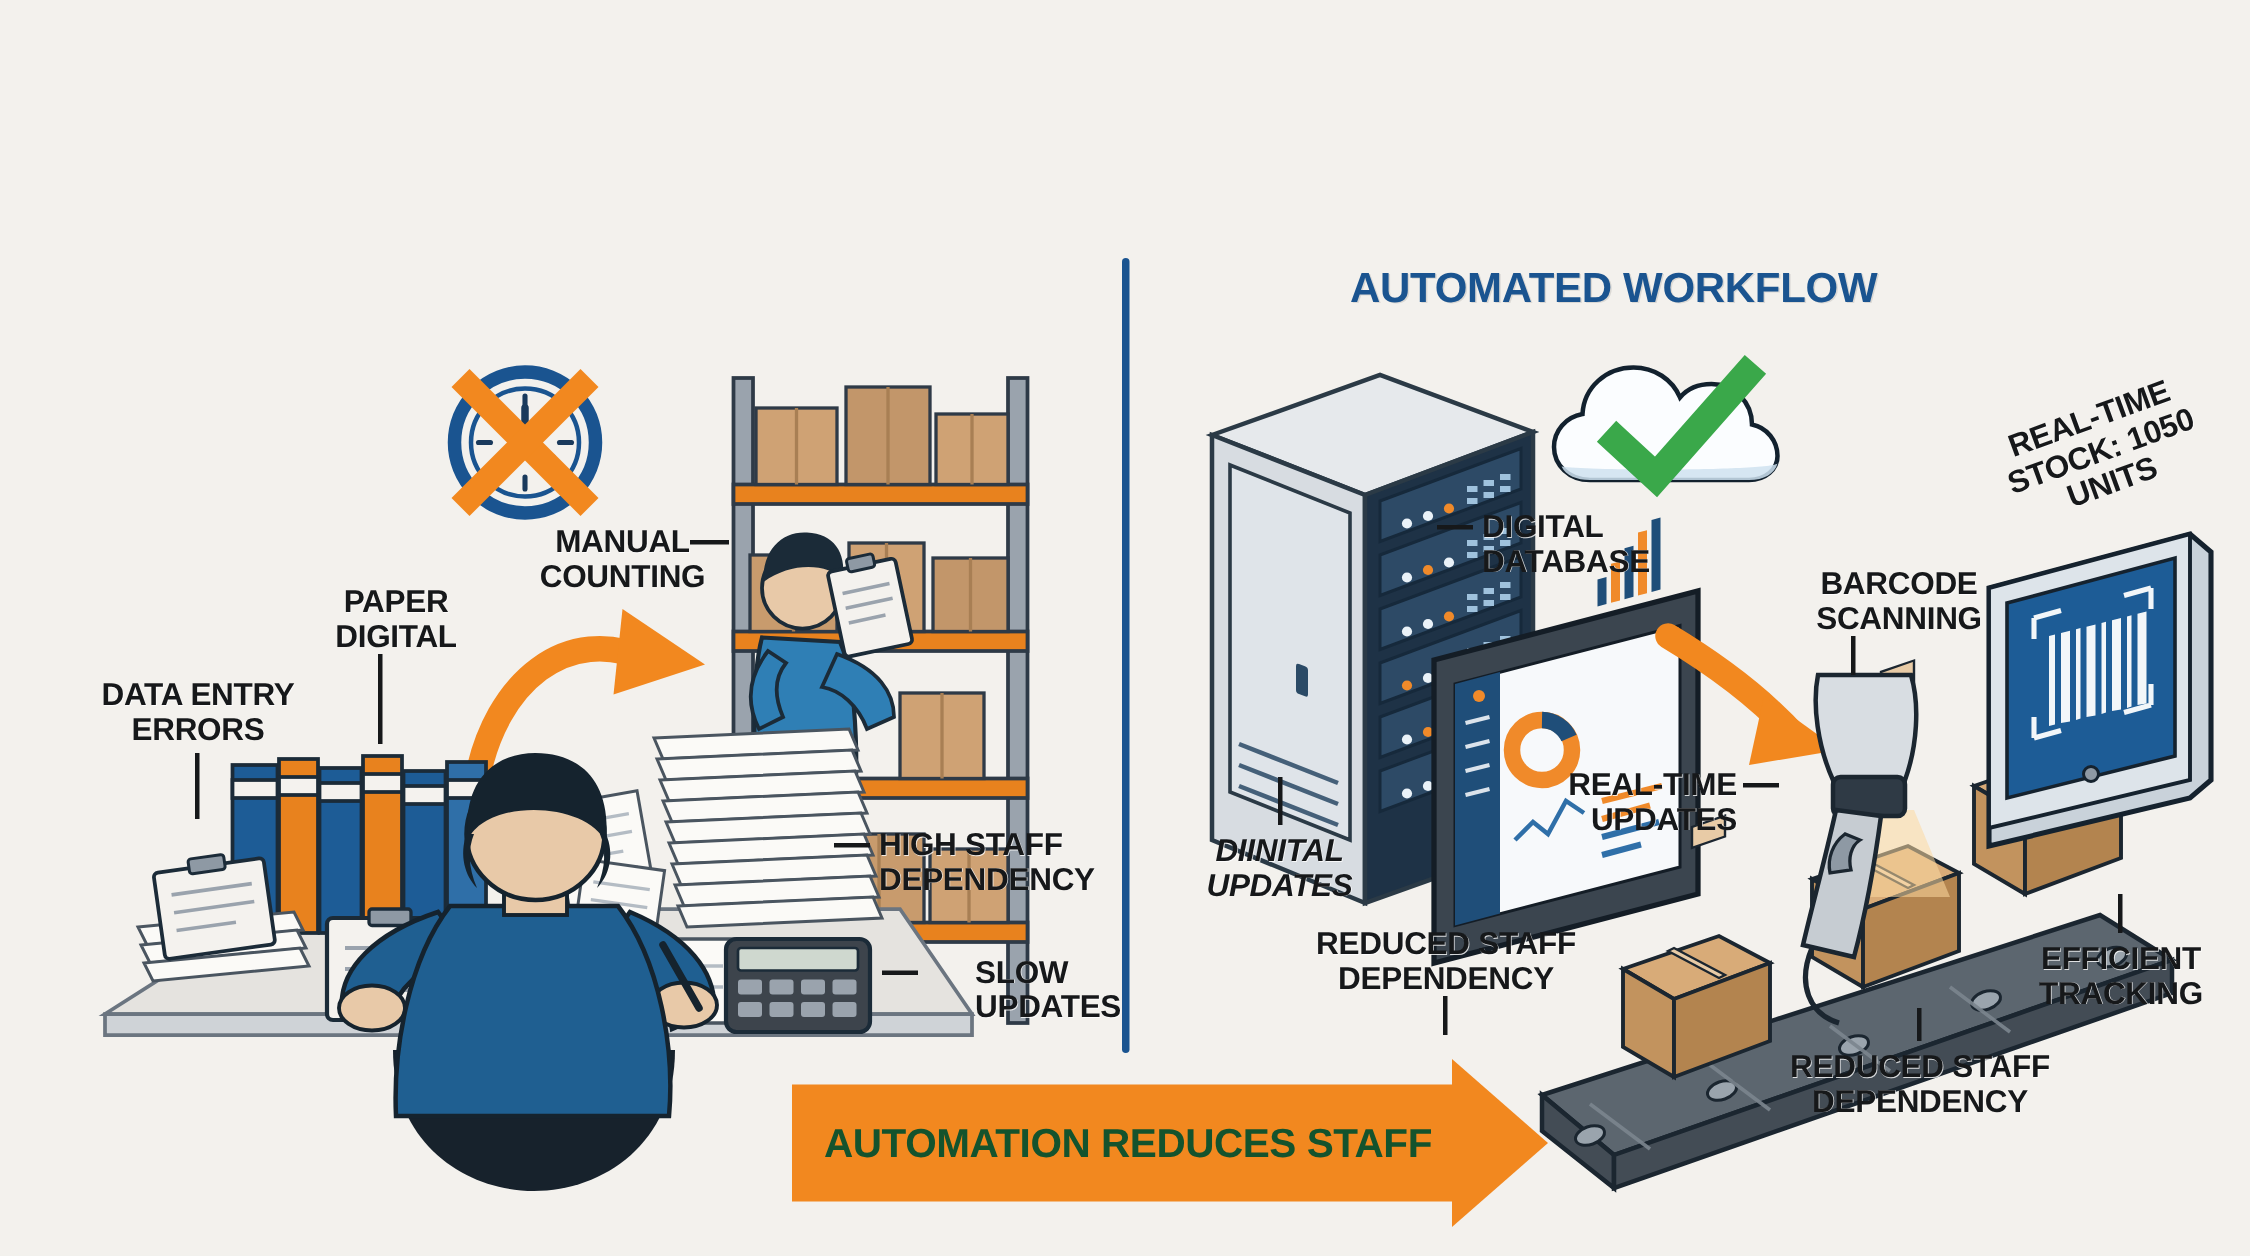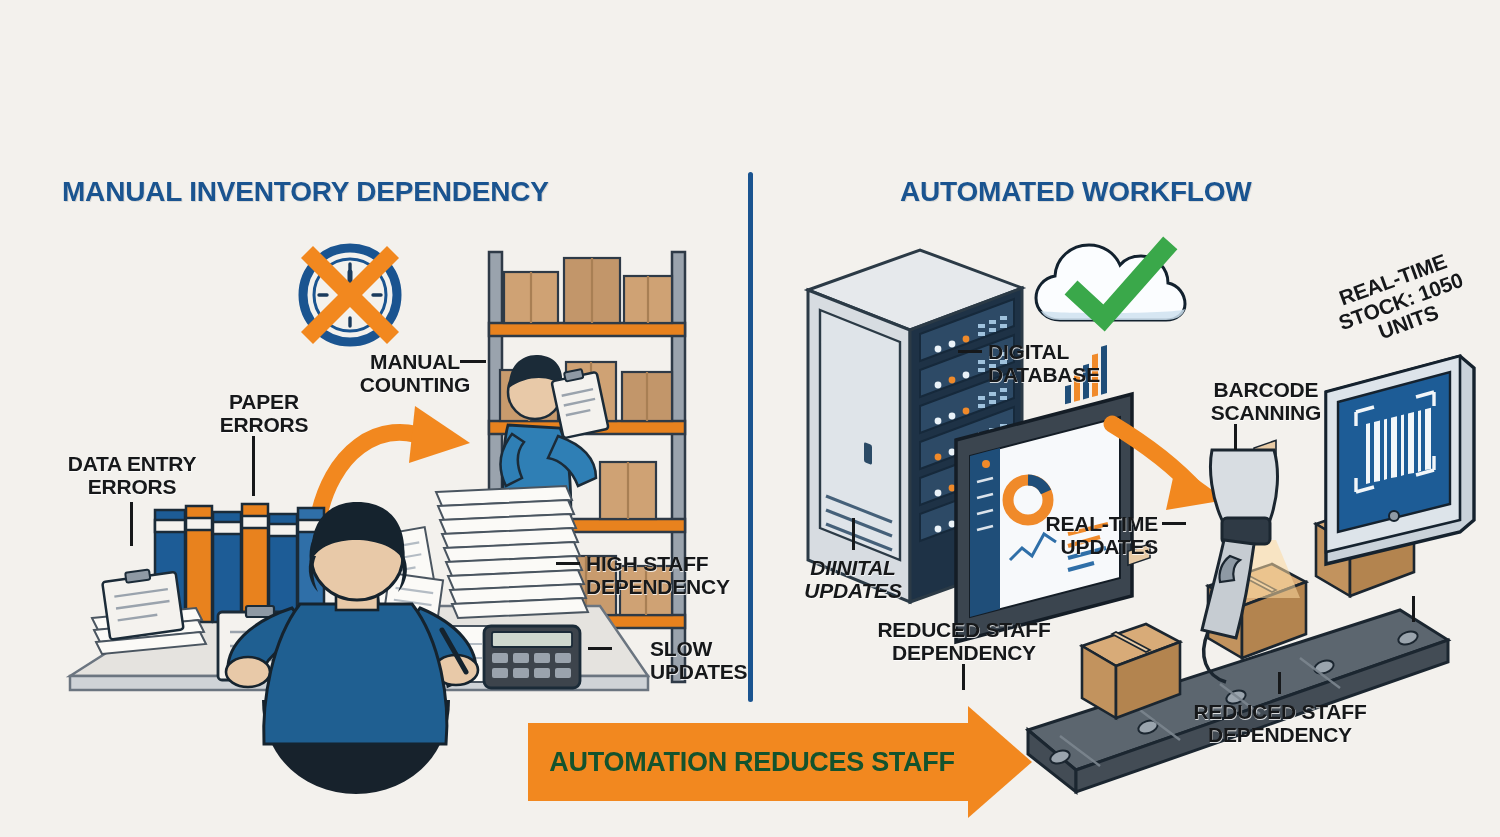--- a/index.html
+++ b/index.html
@@ -108,21 +108,20 @@
   }
 
   svg.art { position: absolute; overflow: visible; }
 </style>
 </head>
 <body>
 
 <div id="stage">
 
 
-  <div class="sec-head" id="head-manual">MANUAL INVENTORY DEPENDENCY</div>
   <div class="sec-head" id="head-auto">AUTOMATED WORKFLOW</div>
 
   <div class="divider"></div>
 
   <svg class="art" id="art-manual" style="left:0; top:0;" width="760" height="837" viewBox="0 0 760 837">
 
     <g>
       <circle cx="350" cy="295" r="47" fill="none" stroke="#1a5490" stroke-width="9"></circle>
       <circle cx="350" cy="295" r="36" fill="none" stroke="#1a5490" stroke-width="3"></circle>
       <g stroke="#1a3a5c" stroke-width="3.4" stroke-linecap="round">
@@ -586,21 +585,21 @@
 
       <circle cx="634" cy="516" r="5" fill="#8e99a4" stroke="#15222e" stroke-width="2"></circle>
     </g>
   </svg>
 
   <div class="lbl c" id="lbl-data-entry" style="left:56px; top:452px; width:152px; white-space:pre-line;">DATA ENTRY
 ERRORS</div>
   <div class="leader v" style="left:130px; top:502px; height:44px;"></div>
 
   <div class="lbl c" id="lbl-paper-records" style="left:198px; top:390px; width:132px; white-space:pre-line;">PAPER
-ERRORS</div>
+DIGITAL</div>
   <div class="leader v" style="left:252px; top:436px; height:60px;"></div>
 
   <div class="lbl c" id="lbl-manual-counting" style="left:352px; top:350px; width:126px; white-space:pre-line;">MANUAL
 COUNTING</div>
   <div class="leader h" style="left:460px; top:360px; width:26px;"></div>
 
   <div class="lbl" id="lbl-high-staff" style="left:586px; top:552px; white-space:pre-line;">HIGH STAFF
 DEPENDENCY</div>
   <div class="leader h" style="left:556px; top:562px; width:24px;"></div>
 
@@ -625,20 +624,22 @@
   <div class="leader h" style="left:1162px; top:522px; width:24px;"></div>
 
   <div class="lbl c" id="lbl-reduced-left" style="left:866px; top:618px; width:196px; white-space:pre-line;">REDUCED STAFF
 DEPENDENCY</div>
   <div class="leader v" style="left:962px; top:664px; height:26px;"></div>
 
   <div class="lbl c" id="lbl-reduced-right" style="left:1182px; top:700px; width:196px; white-space:pre-line;">REDUCED STAFF
 DEPENDENCY</div>
   <div class="leader v" style="left:1278px; top:672px; height:22px;"></div>
 
+  <div class="lbl c" id="lbl-efficient" style="left:1340px; top:628px; width:148px; white-space:pre-line;">EFFICIENT
+TRACKING</div>
   <div class="leader v" style="left:1412px; top:596px; height:26px;"></div>
 
   <div class="lbl" id="lbl-stock" style="left:1328px; top:292px; white-space:pre-line;">REAL-TIME
 STOCK: 1050
 UNITS</div>
 
   <div id="banner">
     <div class="btxt">
       <span>AUTOMATION REDUCES STAFF</span><br>
     </div>

